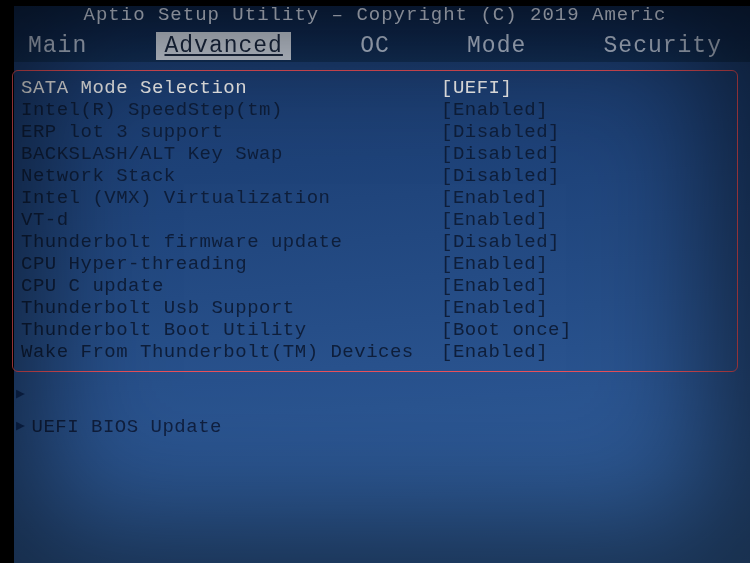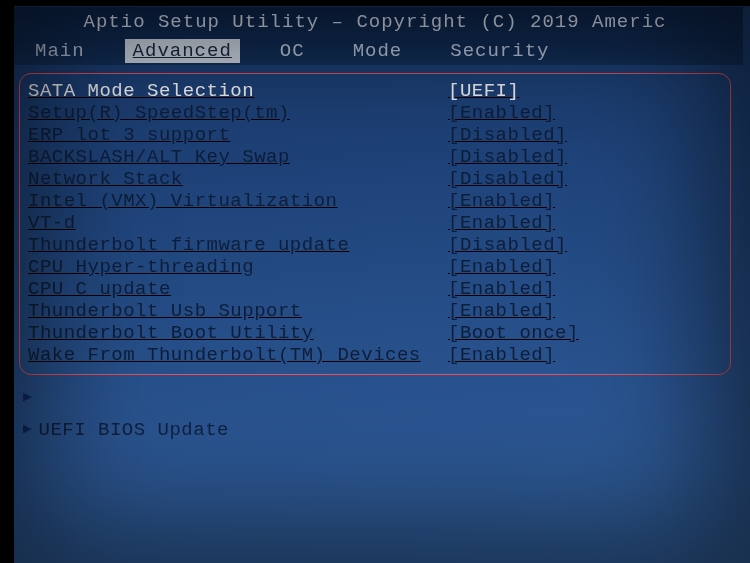--- a/index.html
+++ b/index.html
@@ -14,59 +14,59 @@
       font-family: 'Courier New', monospace;
       font-size: 18px;
       overflow: hidden;
       position: relative;
     }
     .screen {
       width: 100%;
       height: 100%;
       background: linear-gradient(175deg, #1a3a6e 0%, #1e4278 30%, #2a5490 70%, #3262a0 100%);
       position: relative;
-      padding: 7px;
+      padding: 0;
     }
     .header-bar {
       background: linear-gradient(to bottom, #0d2448 0%, #102a52 100%);
       color: #d0d8e8;
       padding: 4px 0;
       font-size: 19px;
       letter-spacing: 1px;
       text-align: center;
       white-space: nowrap;
       overflow: hidden;
     }
     .tabs {
       display: flex;
       background: linear-gradient(to bottom, #0f2850 0%, #123058 100%);
       padding: 2px 20px;
       gap: 32px;
-      font-size: 19px;
+      font-size: 23px;
+      justify-content: space-between;
     }
     .tab {
       color: #b8c4d8;
       padding: 1px 8px;
       letter-spacing: 1px;
     }
     .tab.active {
       background: #c8d0dc;
       color: #1a2840;
       text-decoration: underline;
     }
     .content {
       padding: 8px 12px;
       position: relative;
     }
     .highlighted-box {
       border: 1px solid #e8505a;
-      border-radius: 12px;
+      border-radius: 6px;
       padding: 6px 8px 8px 8px;
       margin-bottom: 8px;
-      text-decoration: underline;
     }
     .setting-row {
       display: flex;
       color: #0e1e3a;
       font-size: 19px;
       line-height: 22px;
       letter-spacing: 0.5px;
     }
     .setting-row.selected .setting-label,
     .setting-row.selected .setting-value {
@@ -132,21 +132,21 @@
   </div>
 
   <div class="content">
     <div class="highlighted-box">
 
       <div class="setting-row selected">
         <span class="setting-label">SATA Mode Selection</span>
         <span class="setting-value">[UEFI]</span>
       </div>
       <div class="setting-row">
-        <span class="setting-label">Setup(R) SpeedStep(tm)</span>
+        <span class="setting-label">Intel(R) SpeedStep(tm)</span>
         <span class="setting-value">[Enabled]</span>
       </div>
       <div class="setting-row">
         <span class="setting-label">ERP lot 3 support</span>
         <span class="setting-value">[Disabled]</span>
       </div>
       <div class="setting-row">
         <span class="setting-label">BACKSLASH/ALT Key Swap</span>
         <span class="setting-value">[Disabled]</span>
       </div>

